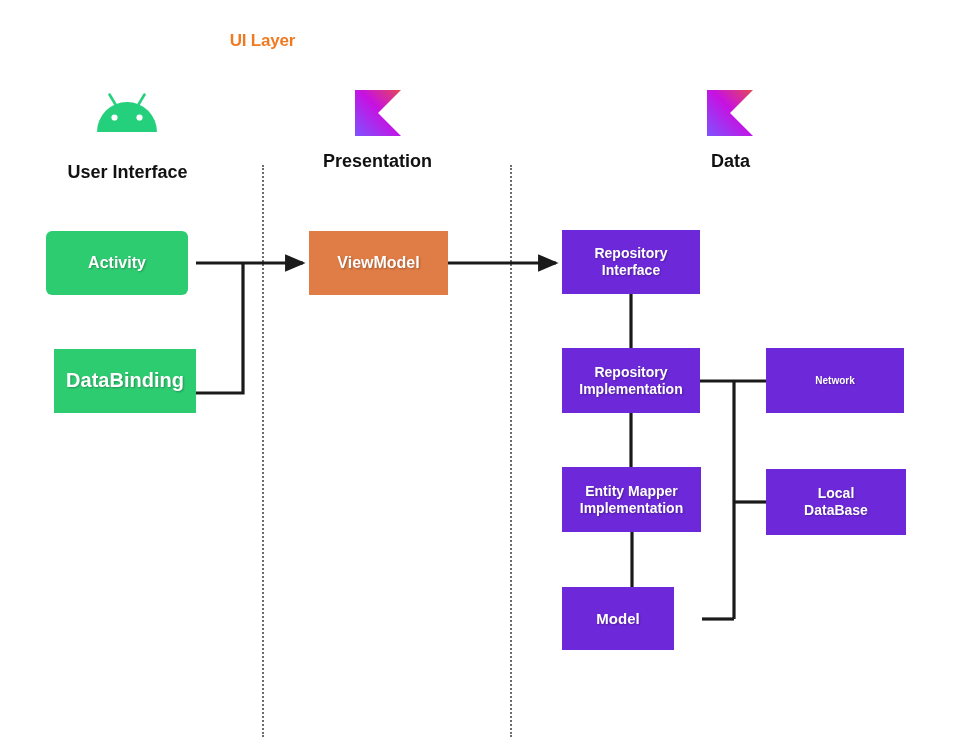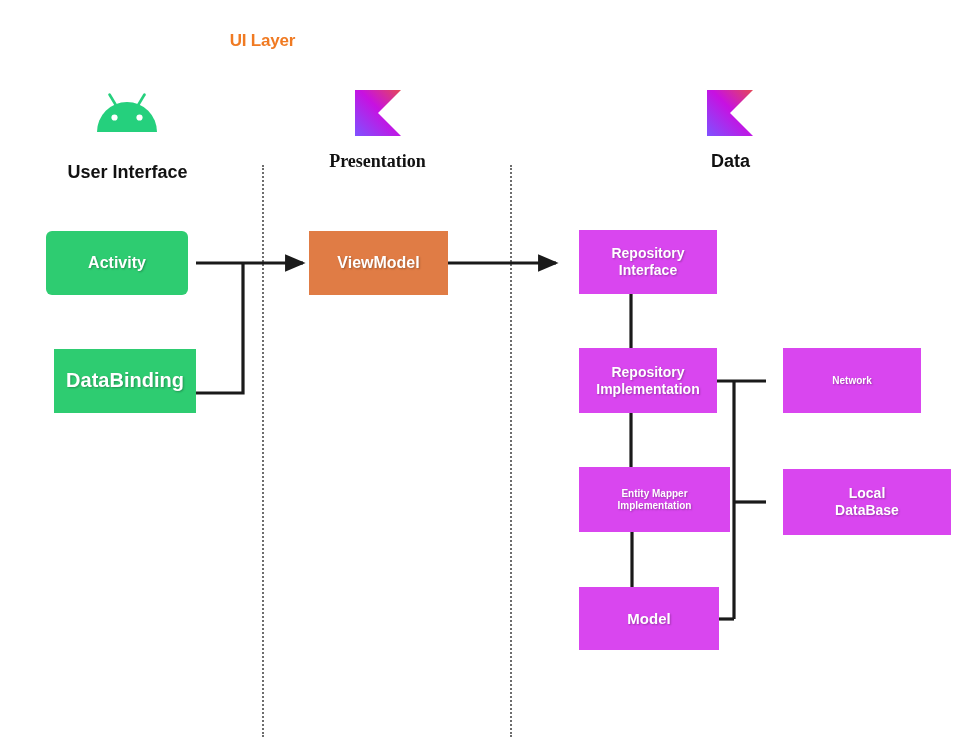--- a/index.html
+++ b/index.html
@@ -34,21 +34,21 @@
   
   .col-caption {
     position: absolute;
     font-size: 18px;
     font-weight: bold;
     color: #111111;
     white-space: nowrap;
     text-align: center;
   }
   #cap-user-interface { left: 25px;  top: 162px; width: 205px; }
-  #cap-presentation   { left: 275px; top: 151px; width: 205px; font-family: Liberation Serif, serif; }
+  #cap-presentation   { left: 275px; top: 151px; width: 205px; }
   #cap-data           { left: 628px; top: 151px; width: 205px; }
 
   
   .logo {
     position: absolute;
   }
   #android-logo { left: 96px; top: 92px; width: 62px; height: 40px; }
   #kotlin-logo-presentation { left: 355px; top: 90px; width: 46px; height: 46px; }
   #kotlin-logo-data { left: 707px; top: 90px; width: 46px; height: 46px; }
 
@@ -73,32 +73,32 @@
     color: #ffffff;
     font-weight: bold;
     line-height: 1.18;
     box-sizing: border-box;
     padding: 2px 6px;
     text-shadow: 1px 1px 2px rgba(0,0,0,0.28);
     z-index: 3;
   }
   .node.green  { background: #2ECC71; }
   .node.orange { background: #E07C45; }
-  .node.purple { background: #d946ef; margin-left: 17px; }
+  .node.purple { background: #6d28d9; }
 
   #node-activity     { left: 46px;  top: 231px; width: 142px; height: 64px; font-size: 16px; border-radius: 6px; }
   #node-databinding  { left: 54px;  top: 349px; width: 142px; height: 64px; font-size: 20px; }
   #node-viewmodel    { left: 309px; top: 231px; width: 139px; height: 64px; font-size: 16px; }
 
   #node-repository-interface      { left: 562px; top: 230px; width: 138px; height: 64px; font-size: 14px; }
   #node-repository-implementation { left: 562px; top: 348px; width: 138px; height: 65px; font-size: 14px; }
-  #node-entity-mapper             { left: 562px; top: 467px; width: 151px; height: 65px; font-size: 10px; }
-  #node-model                     { left: 562px; top: 587px; width: 140px; height: 63px; font-size: 15px; }
+  #node-entity-mapper             { left: 562px; top: 467px; width: 139px; height: 65px; font-size: 14px; }
+  #node-model                     { left: 562px; top: 587px; width: 112px; height: 63px; font-size: 15px; }
   #node-network                   { left: 766px; top: 348px; width: 138px; height: 65px; font-size: 10px; }
-  #node-local-database            { left: 766px; top: 469px; width: 168px; height: 66px; font-size: 14px; }
+  #node-local-database            { left: 766px; top: 469px; width: 140px; height: 66px; font-size: 14px; }
 
   
   #connectors {
     position: absolute;
     left: 0;
     top: 0;
     width: 964px;
     height: 754px;
     z-index: 2;
   }

